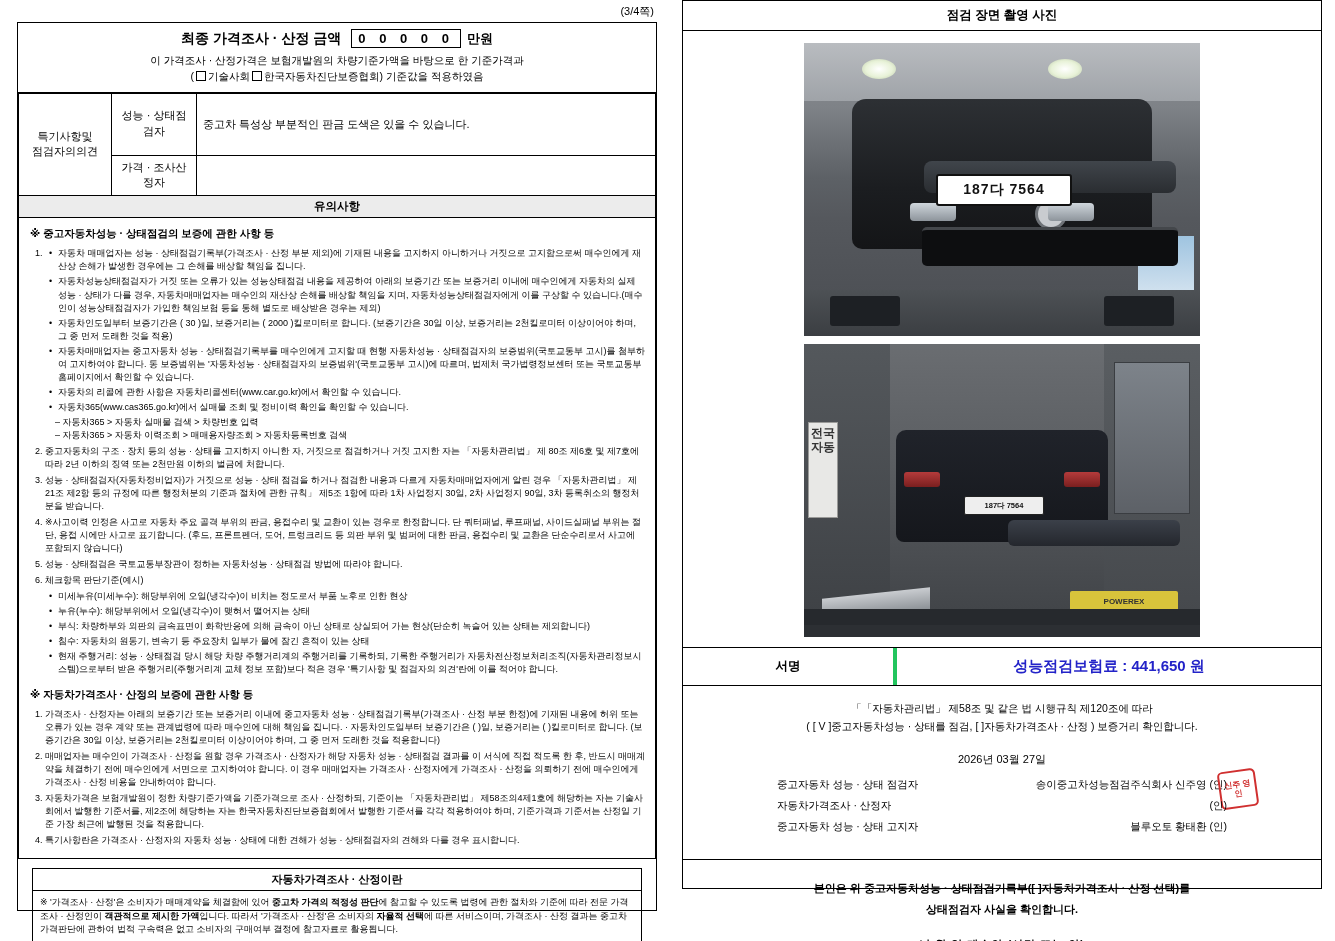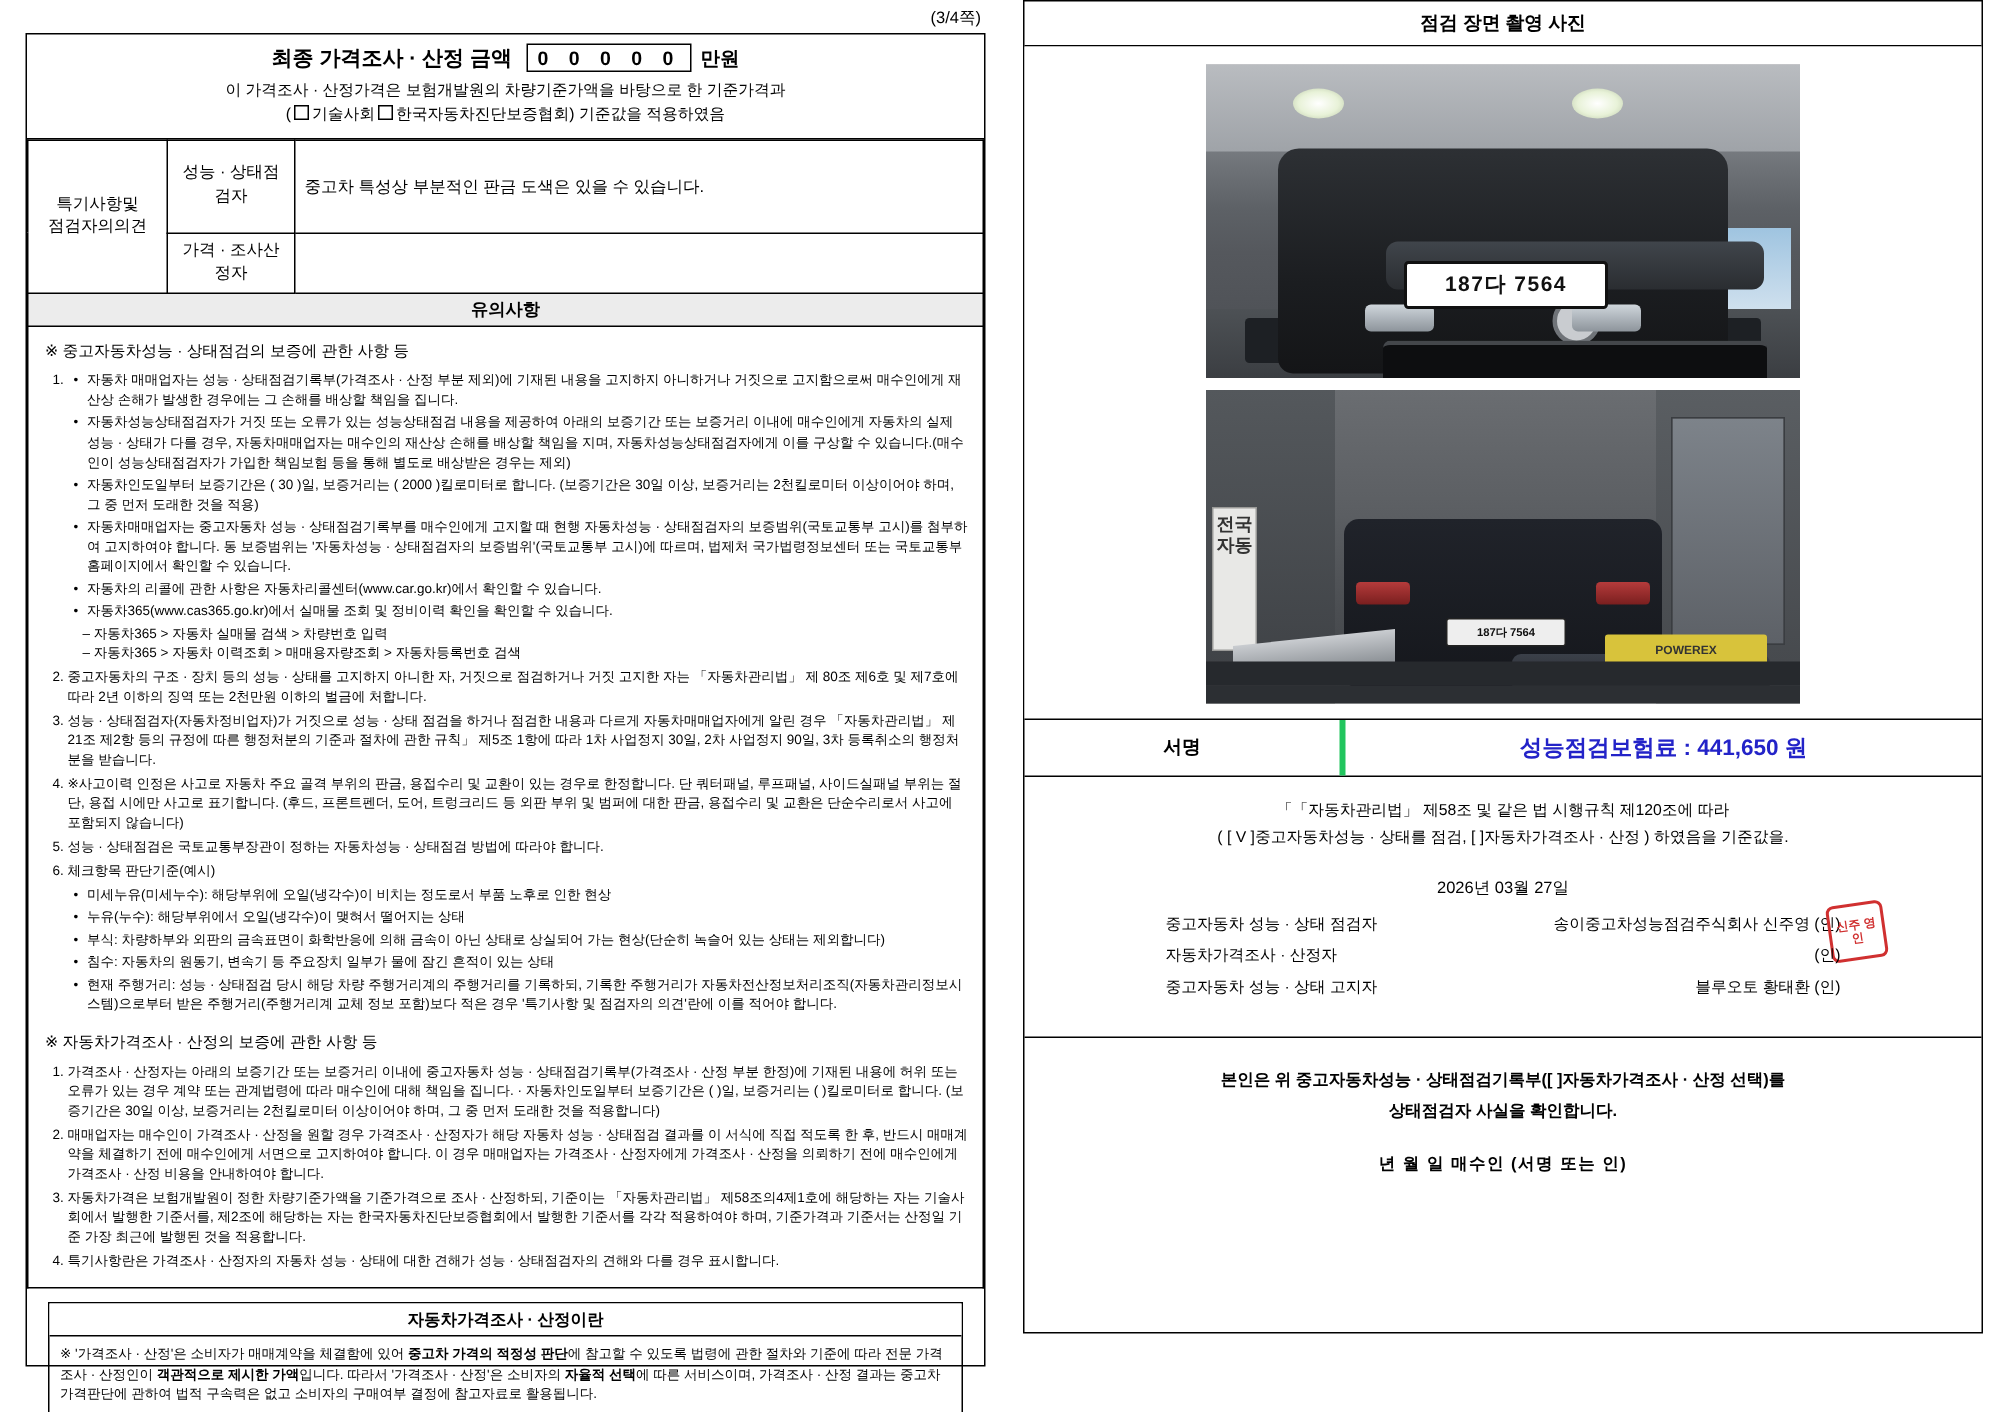--- a/index.html
+++ b/index.html
@@ -29,21 +29,21 @@
   .c-label{width:80px;text-align:center;font-size:11px;line-height:1.45;}
   .c-sub{width:72px;text-align:center;font-size:10.5px;line-height:1.45;}
   .c-val{font-size:11.5px;padding-left:8px;}
   .row-h1{height:62px;}
   .row-h2{height:38px;}
   .bar{
     background:#ececec;border:1px solid #000;border-top:none;
     text-align:center;font-size:11.5px;font-weight:bold;padding:3px 0;
   }
   .body-box{border:1px solid #000;border-top:none;padding:7px 9px 8px 9px;}
-  .sec-head{font-size:10.5px;font-weight:normal;margin:2px 0 6px 2px;}
+  .sec-head{font-size:10.5px;font-weight:bold;margin:2px 0 6px 2px;}
   ol.lv1{margin:0;padding-left:17px;font-size:9px;line-height:1.45;}
   ol.lv1>li{margin-bottom:3px;}
   ul.lv2{margin:2px 0 2px 0;padding-left:13px;list-style:none;}
   ul.lv2>li{position:relative;margin-bottom:2px;font-size:9px;line-height:1.45;}
   ul.lv2>li:before{content:"•";position:absolute;left:-9px;}
   .dash{font-size:9px;line-height:1.45;margin-left:10px;}
   .gap{height:7px;}
   .kw-box{
     border:1px solid #000;margin:9px 14px 6px 14px;
   }
@@ -51,21 +51,21 @@
     border-bottom:1px solid #000;text-align:center;font-size:11px;font-weight:bold;padding:3px 0;background:#fff;
   }
   .kw-body{font-size:9px;line-height:1.5;padding:5px 7px;}
   .bold{font-weight:bold;}
   
   .sheetR{margin-left:10px;width:640px;height:889px;position:relative;}
   .r-title{
     text-align:center;font-size:12.5px;font-weight:bold;padding:6px 0;border-bottom:1px solid #000;
   }
   .photos{padding:12px 0 10px;display:flex;flex-direction:column;align-items:center;gap:8px;background:#fff;}
-  .photo{width:396px;height:209px;position:relative;overflow:hidden;}
+  .photo{width:396px;height:293px;position:relative;overflow:hidden;}
   
   .p1{background:linear-gradient(#8d9095 0%,#7e8287 22%,#6e7277 33%,#5d6166 46%,#55585d 60%,#4a4d52 100%);}
   .p1 .ceil{position:absolute;left:0;top:0;width:100%;height:58px;background:linear-gradient(#b9bcc0,#9fa3a8);}
   .p1 .lamp{position:absolute;width:34px;height:20px;border-radius:50%;background:radial-gradient(#ffffff,#e8f2d8 55%,#b9c6a8);top:16px;}
   .p1 .lamp.a{left:58px;}
   .p1 .lamp.b{left:244px;}
   .p1 .car{
     position:absolute;left:48px;top:56px;width:300px;height:150px;border-radius:14px 14px 10px 10px;
     background:linear-gradient(#2d3034,#1b1d20 60%,#141517);
   }
@@ -264,21 +264,21 @@
       </div>
     </div>
 
     <div class="sig-row">
       <div class="sig-left">서명</div>
       <div class="sig-right">성능점검보험료 : 441,650 원</div>
     </div>
 
     <div class="legal">
       <div>「「자동차관리법」 제58조 및 같은 법 시행규칙 제120조에 따라</div>
-      <div>( [ V ]중고자동차성능 · 상태를 점검, [    ]자동차가격조사 · 산정 ) 하였음을 기준값을.</div>
+      <div>( [ V ]중고자동차성능 · 상태를 점검, [    ]자동차가격조사 · 산정 ) 보증거리 확인합니다.</div>
     </div>
 
     <div class="datebox">2026년 03월 27일</div>
 
     <div class="signers">
       <div class="signrow">
         <span>중고자동차 성능 · 상태 점검자</span>
         <span>송이중고차성능점검주식회사 신주영 (인)</span>
         <span class="stamp">신주
 영인</span>

